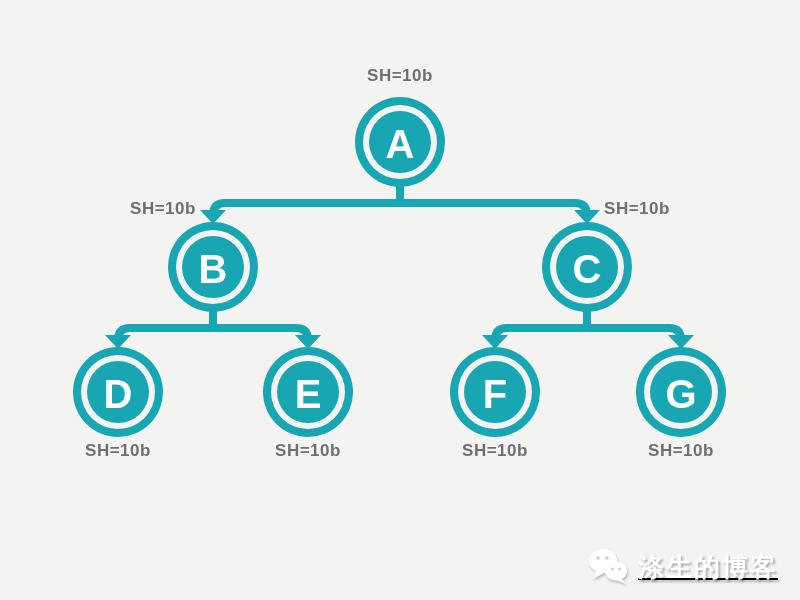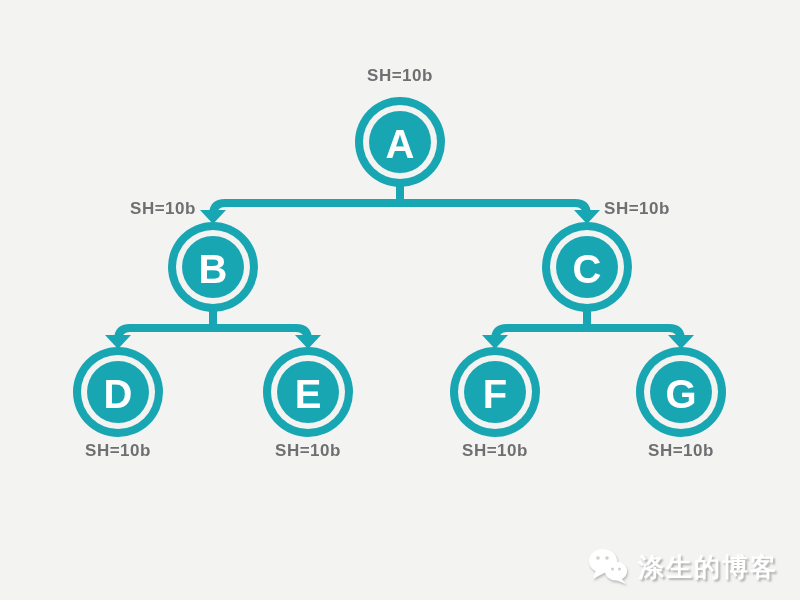--- a/index.html
+++ b/index.html
@@ -42,20 +42,21 @@
     text-anchor: middle;
     font-family: "Liberation Sans", sans-serif;
   }
   .watermark {
     position: absolute;
     right: 22px;
     bottom: 14px;
     display: flex;
     align-items: center;
     gap: 9px;
+    text-decoration: underline;
   }
   .watermark .wm-text {
     color: #FFFFFF;
     font-size: 26px;
     font-weight: bold;
     letter-spacing: 2px;
     text-shadow: 2px 2px 2px rgba(60,60,60,0.35);
     font-family: "Liberation Sans", sans-serif;
   }
   .wm-icon { filter: drop-shadow(1px 2px 1px rgba(60,60,60,0.30)); }

